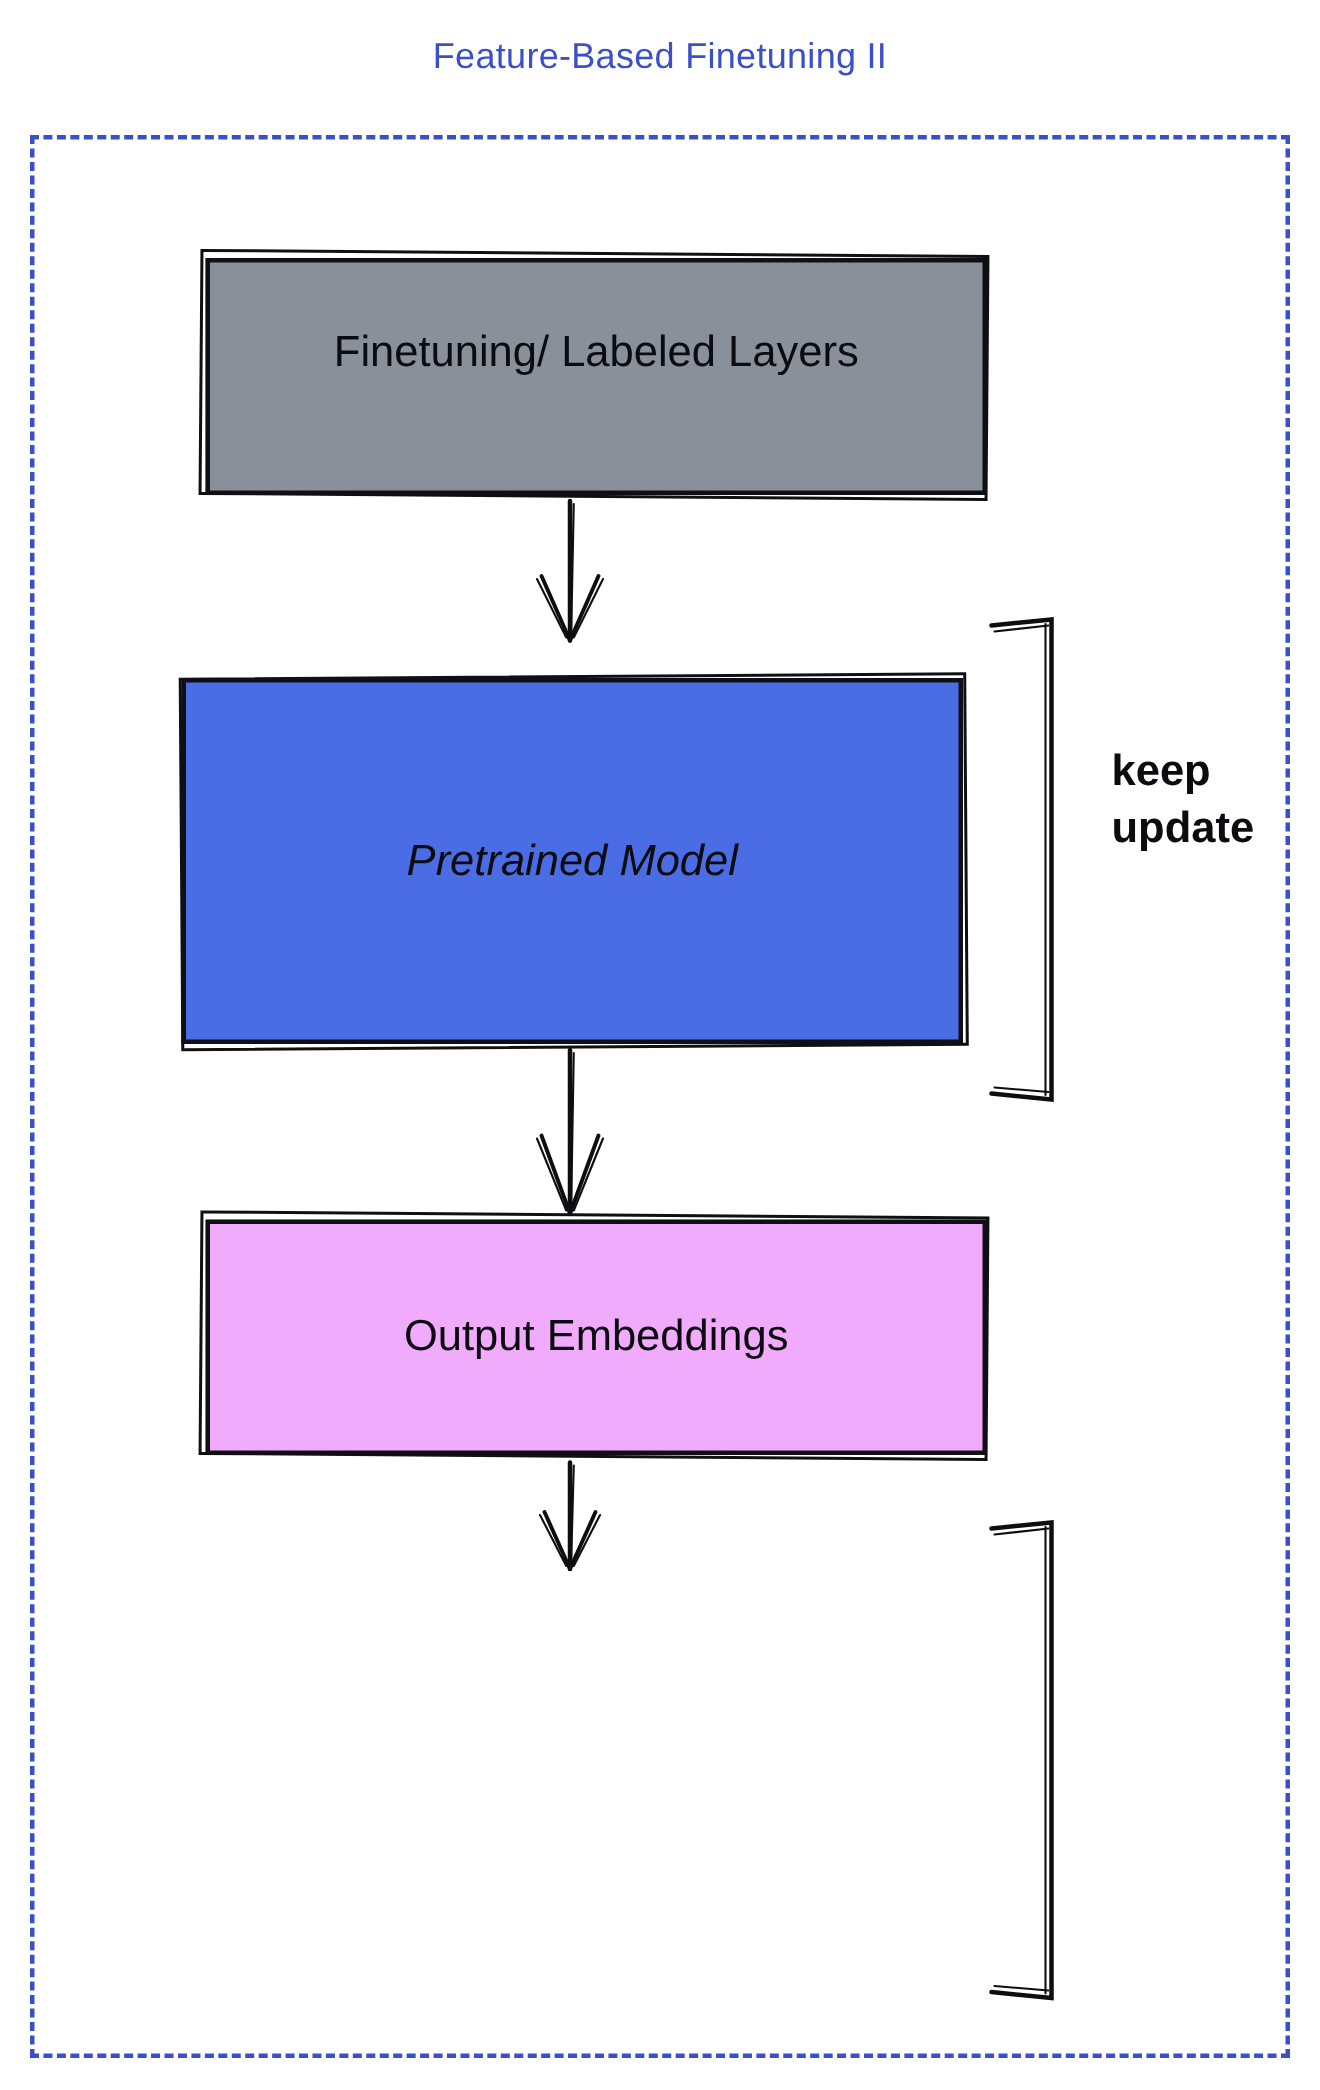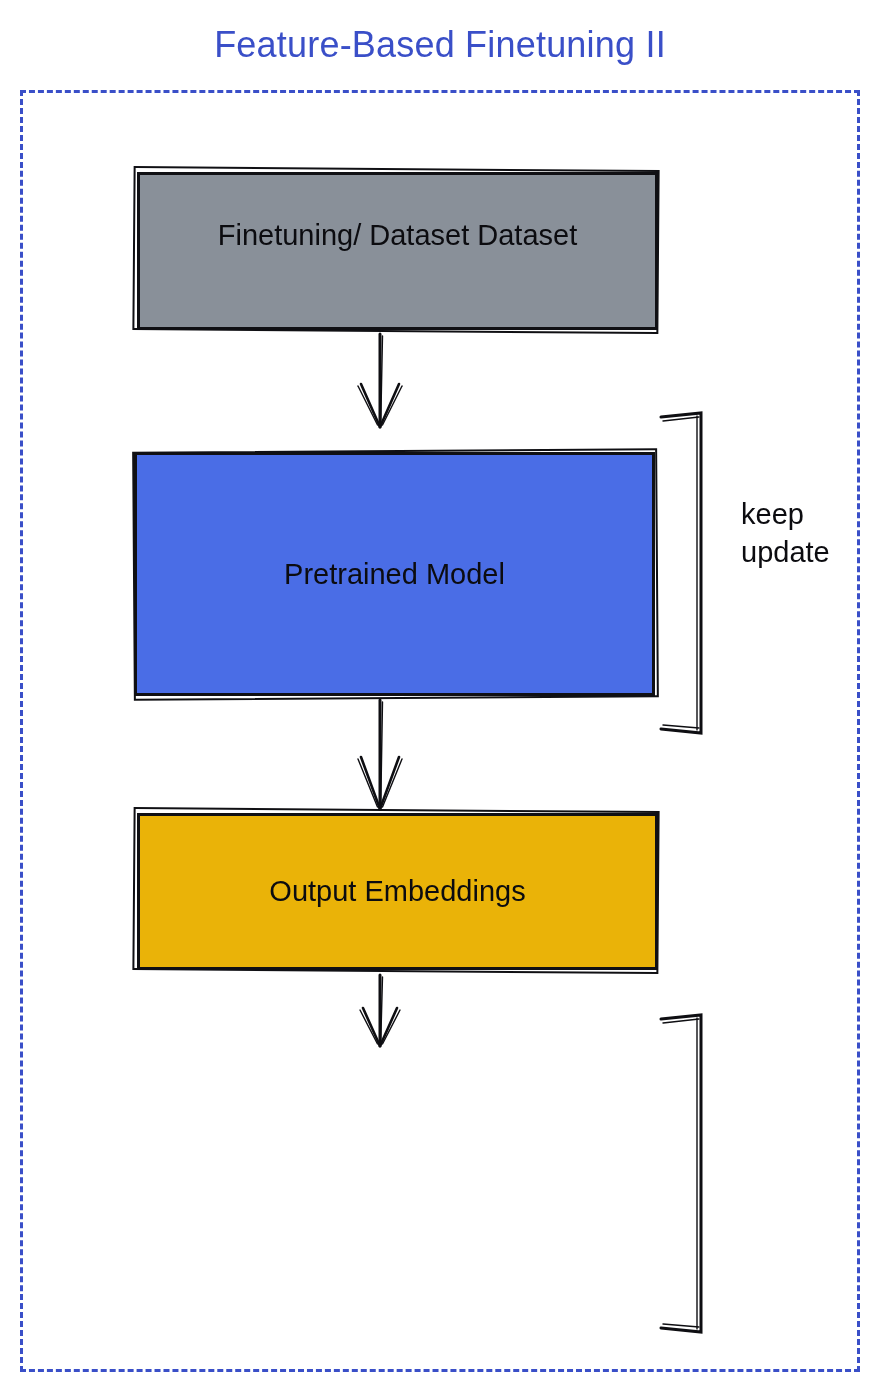--- a/index.html
+++ b/index.html
@@ -1,60 +1,60 @@
 <!DOCTYPE html>
 <html><head>
 <meta charset="utf-8">
 <style>
   html,body{margin:0;padding:0;background:#ffffff;}
   .stage{position:relative;width:880px;height:1393px;background:#ffffff;overflow:hidden;
          font-family:"Liberation Sans",sans-serif;color:#101014;}
   .title{position:absolute;top:24px;left:0;width:880px;text-align:center;
-         font-size:36px;letter-spacing:.2px;}
+         font-size:24px;letter-spacing:.2px;}
   .frame{position:absolute;left:20px;top:90px;width:834px;height:1276px;
          border:3px dashed #3a4fc8;}
   .node{position:absolute;display:flex;align-items:center;justify-content:center;
         border:3px solid #101014;box-sizing:border-box;}
   .node::before{content:"";position:absolute;inset:-7px -4px -5px -7px;
         border:2px solid #101014;transform:rotate(0.45deg);pointer-events:none;}
   .node.alt::before{inset:-5px -6px -6px -4px;transform:rotate(-0.4deg);}
   .node-label{font-size:29px;color:#0c0c10;}
   .node-dataset{left:137px;top:172px;width:521px;height:158px;}
   .node-dataset .node-label{transform:translateY(-16px);}
-  .node-pretrained{left:134px;top:452px;width:521px;height:244px;}
+  .node-pretrained{left:121px;top:452px;width:521px;height:244px;font-style:italic;}
   .node-embeddings{left:137px;top:813px;width:521px;height:157px;}
   .node-task-layers{left:139px;top:1053px;width:519px;height:247px;}
   .annotation{position:absolute;font-size:29px;line-height:38px;color:#0c0c10;}
-  .annotation span{display:block;}
+  .annotation span{display:block;font-weight:bold;}
   .ann-keep-frozen{left:741px;top:495px;}
   .ann-train-update{left:741px;top:1095px;}
   svg.connectors{position:absolute;left:0;top:0;pointer-events:none;}
   svg.connectors path{stroke:#0e0e12;fill:none;stroke-linecap:round;}
   .s3{stroke-width:3px;}
   .s2{stroke-width:2.6px;}
   .s1{stroke-width:1.4px;}
 </style>
 </head>
 <body>
 
 <div class="stage">
 
   <div class="title" style="color: rgb(58, 79, 200);">Feature-Based Finetuning II</div>
 
   <div class="frame" style="border-color: rgb(58, 79, 200);"></div>
 
   <div class="node node-dataset" style="background-color: rgb(137, 144, 153);">
-    <span class="node-label">Finetuning/ Dataset Dataset</span>
+    <span class="node-label">Finetuning/ Labeled Layers</span>
   </div>
 
   <div class="node alt node-pretrained" style="background-color: rgb(74, 109, 230);">
     <span class="node-label">Pretrained Model</span>
   </div>
 
-  <div class="node node-embeddings" style="background-color: #eab308;">
+  <div class="node node-embeddings" style="background-color: #f0abfc;">
     <span class="node-label">Output Embeddings</span>
   </div>
 
 
   <div class="annotation ann-keep-frozen">
     <span>keep</span>
     <span>update</span>
   </div>
 
 

